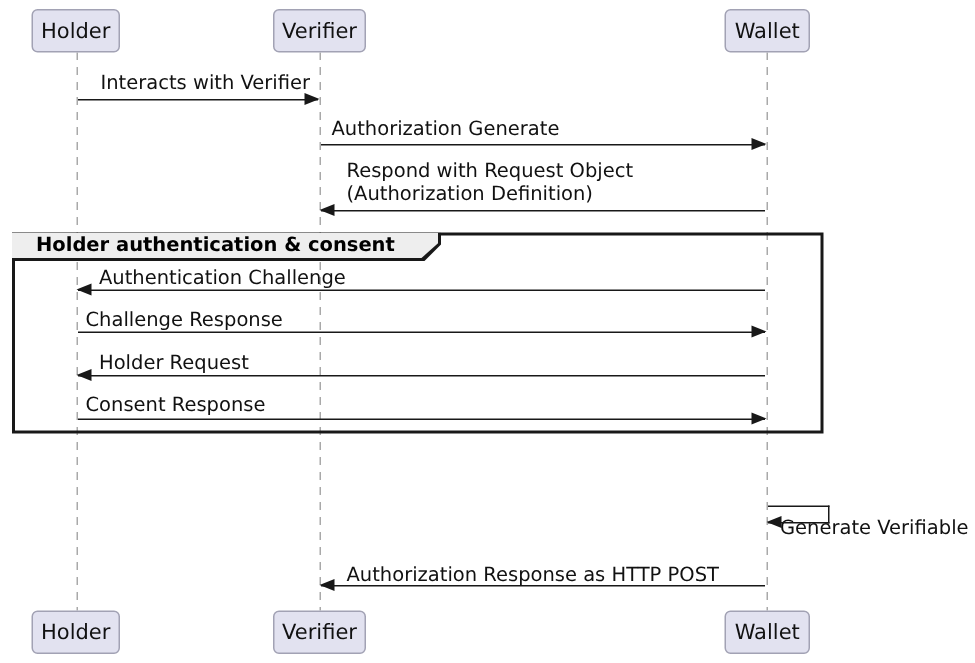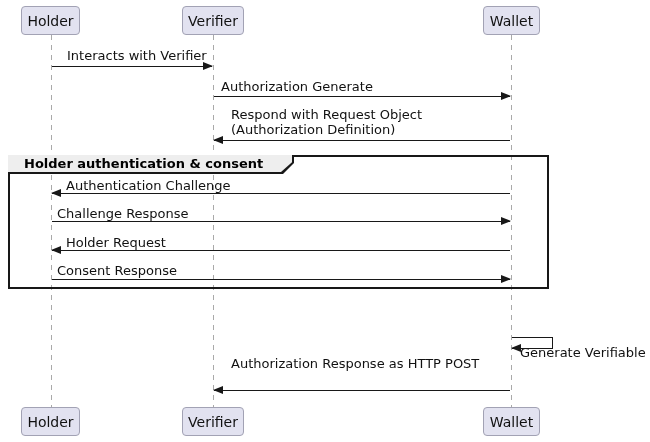--- a/index.html
+++ b/index.html
@@ -127,21 +127,21 @@
     <div class="shaft"></div>
       <div class="head-r"></div>
   </div>
 
   <div class="msg-label" style="left:520px;top:298px;margin-top:47px;">
     <div>Generate Verifiable</div>
   </div>
   <div class="self-loop"></div>
   <div class="self-head"></div>
 
-  <div class="msg-label" style="left:231px;top:356px;">
+  <div class="msg-label" style="left:231px;top:376px;">
     <div>Authorization Response as HTTP POST</div>
   </div>
   <div class="arrow" style="left:214px;top:386px;width:296px;">
     <div class="shaft"></div>
       <div class="head-l"></div>
   </div>
 
   <div class="actor-box" style="left:21px;top:6px;width:59px;">Holder</div>
   <div class="actor-box" style="left:182px;top:6px;width:62px;">Verifier</div>
   <div class="actor-box" style="left:483px;top:6px;width:57px;">Wallet</div>

